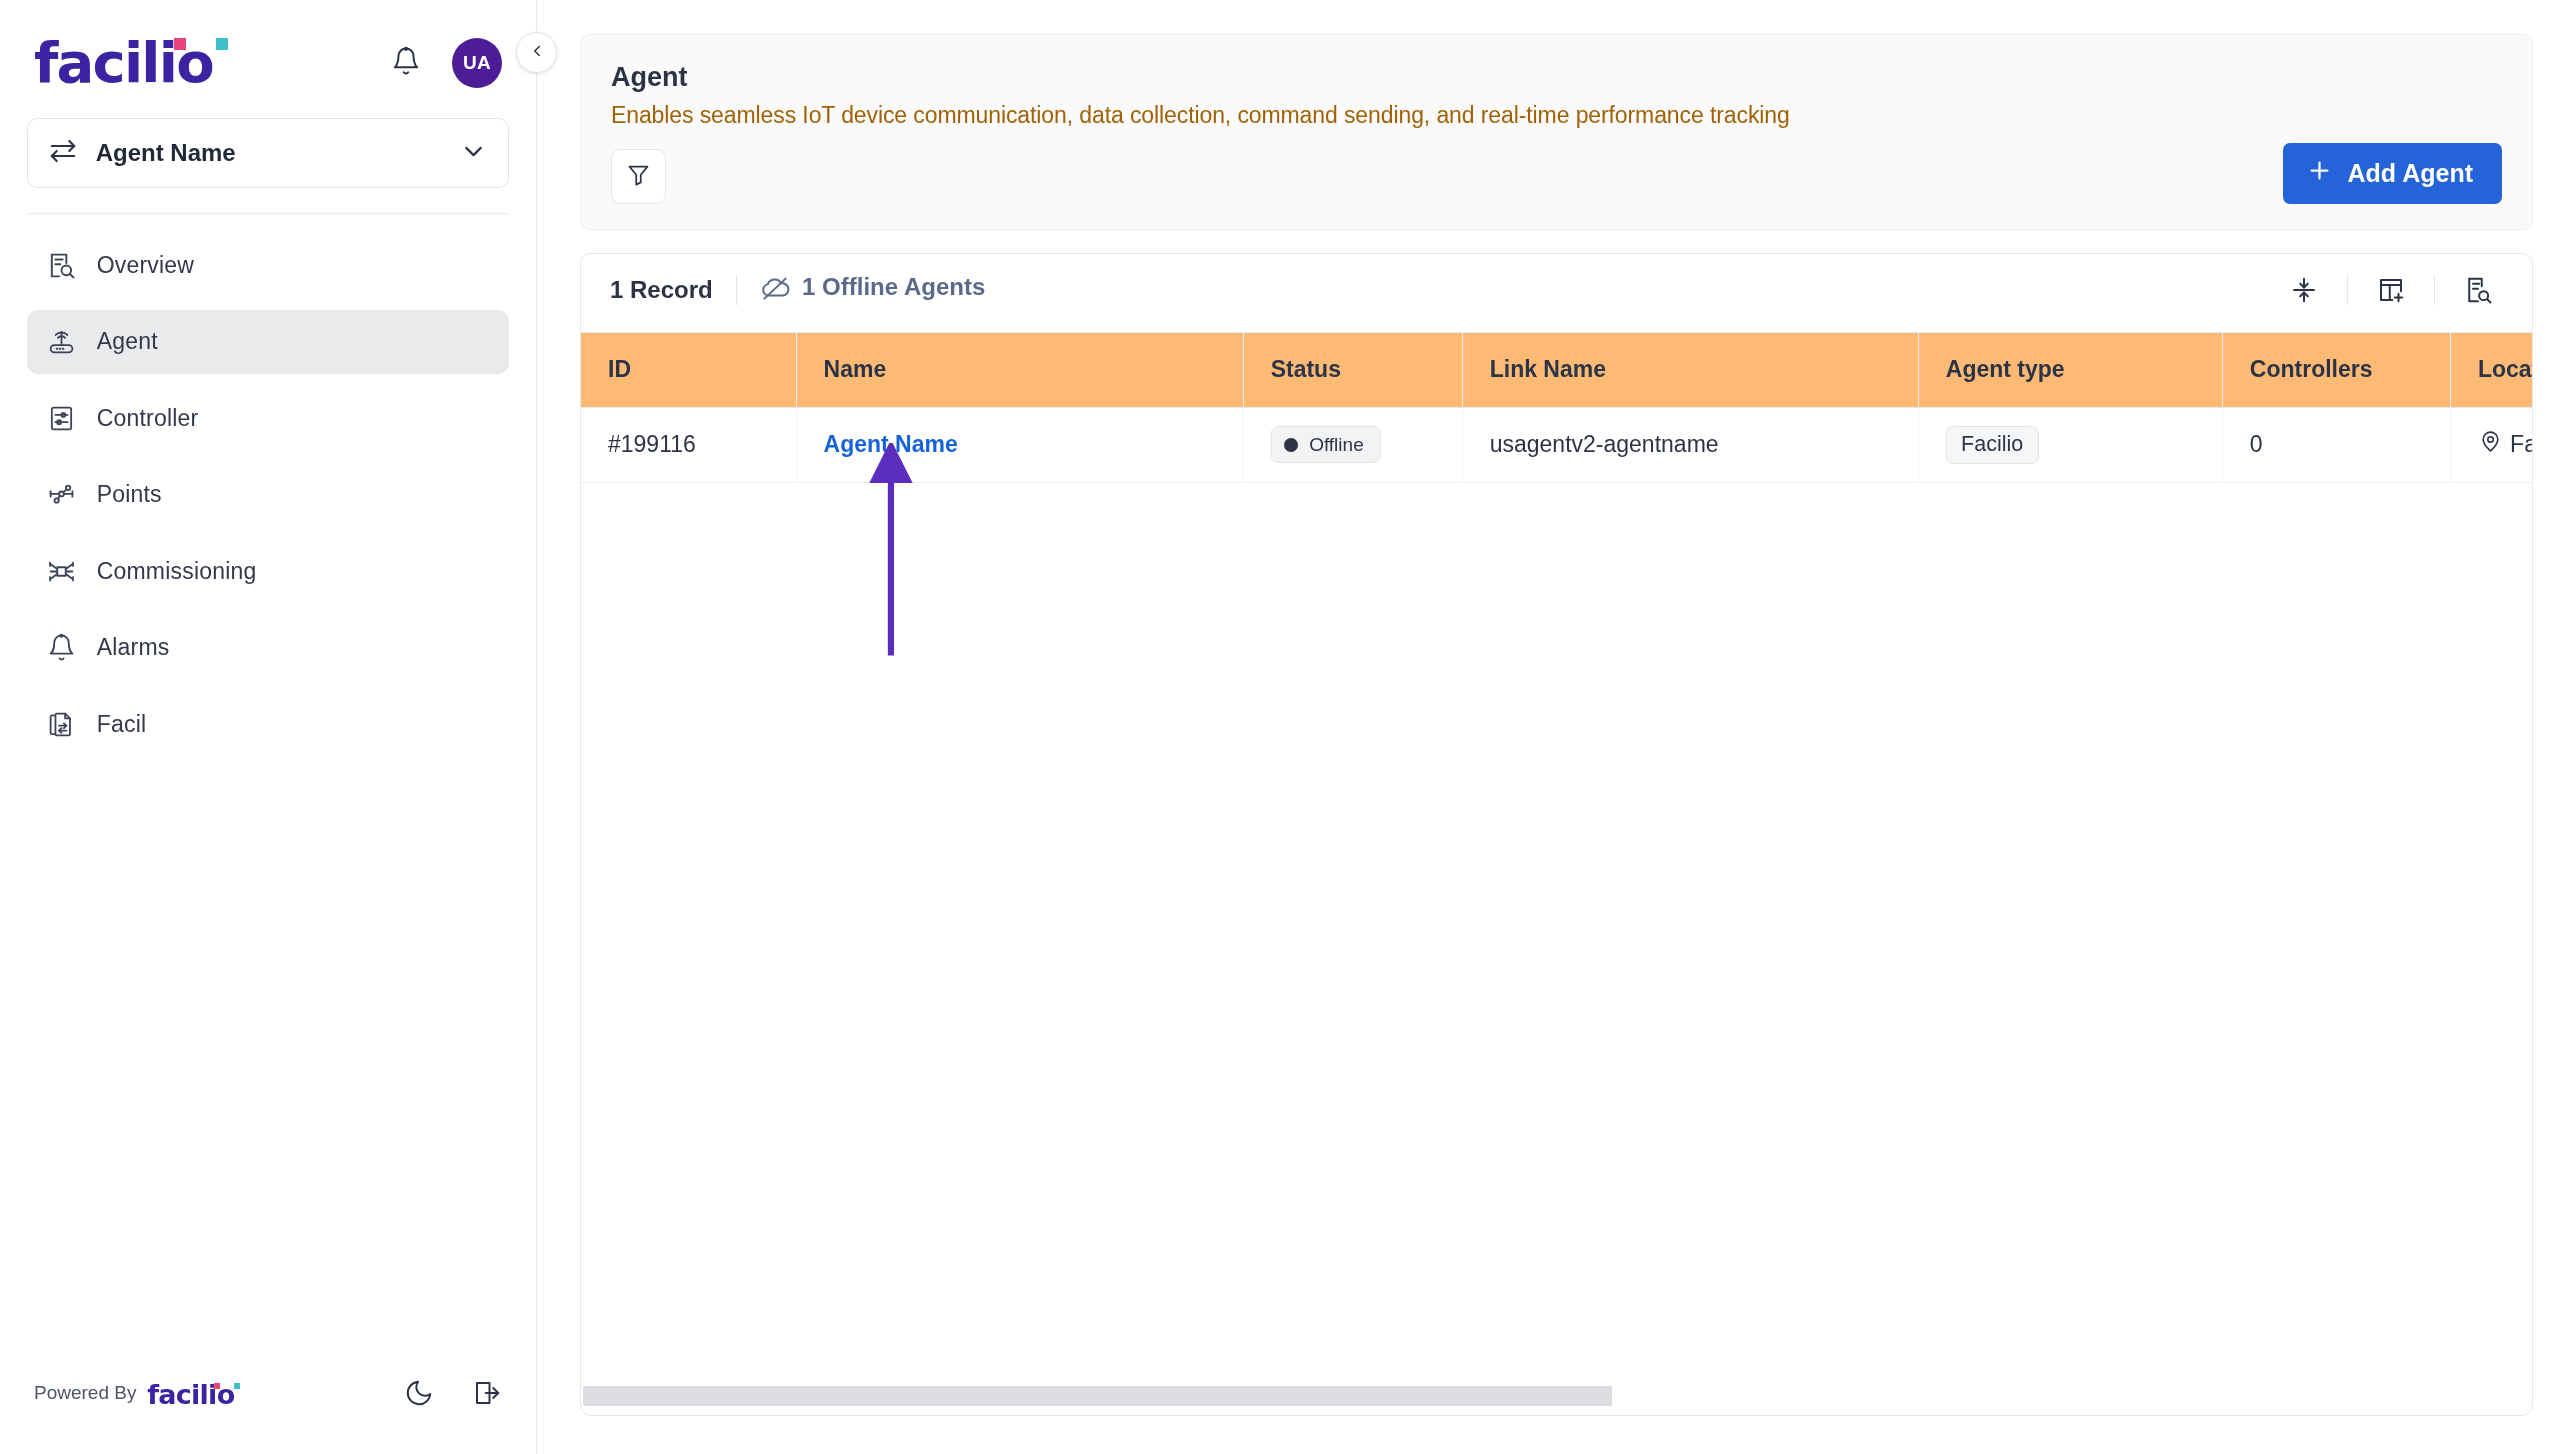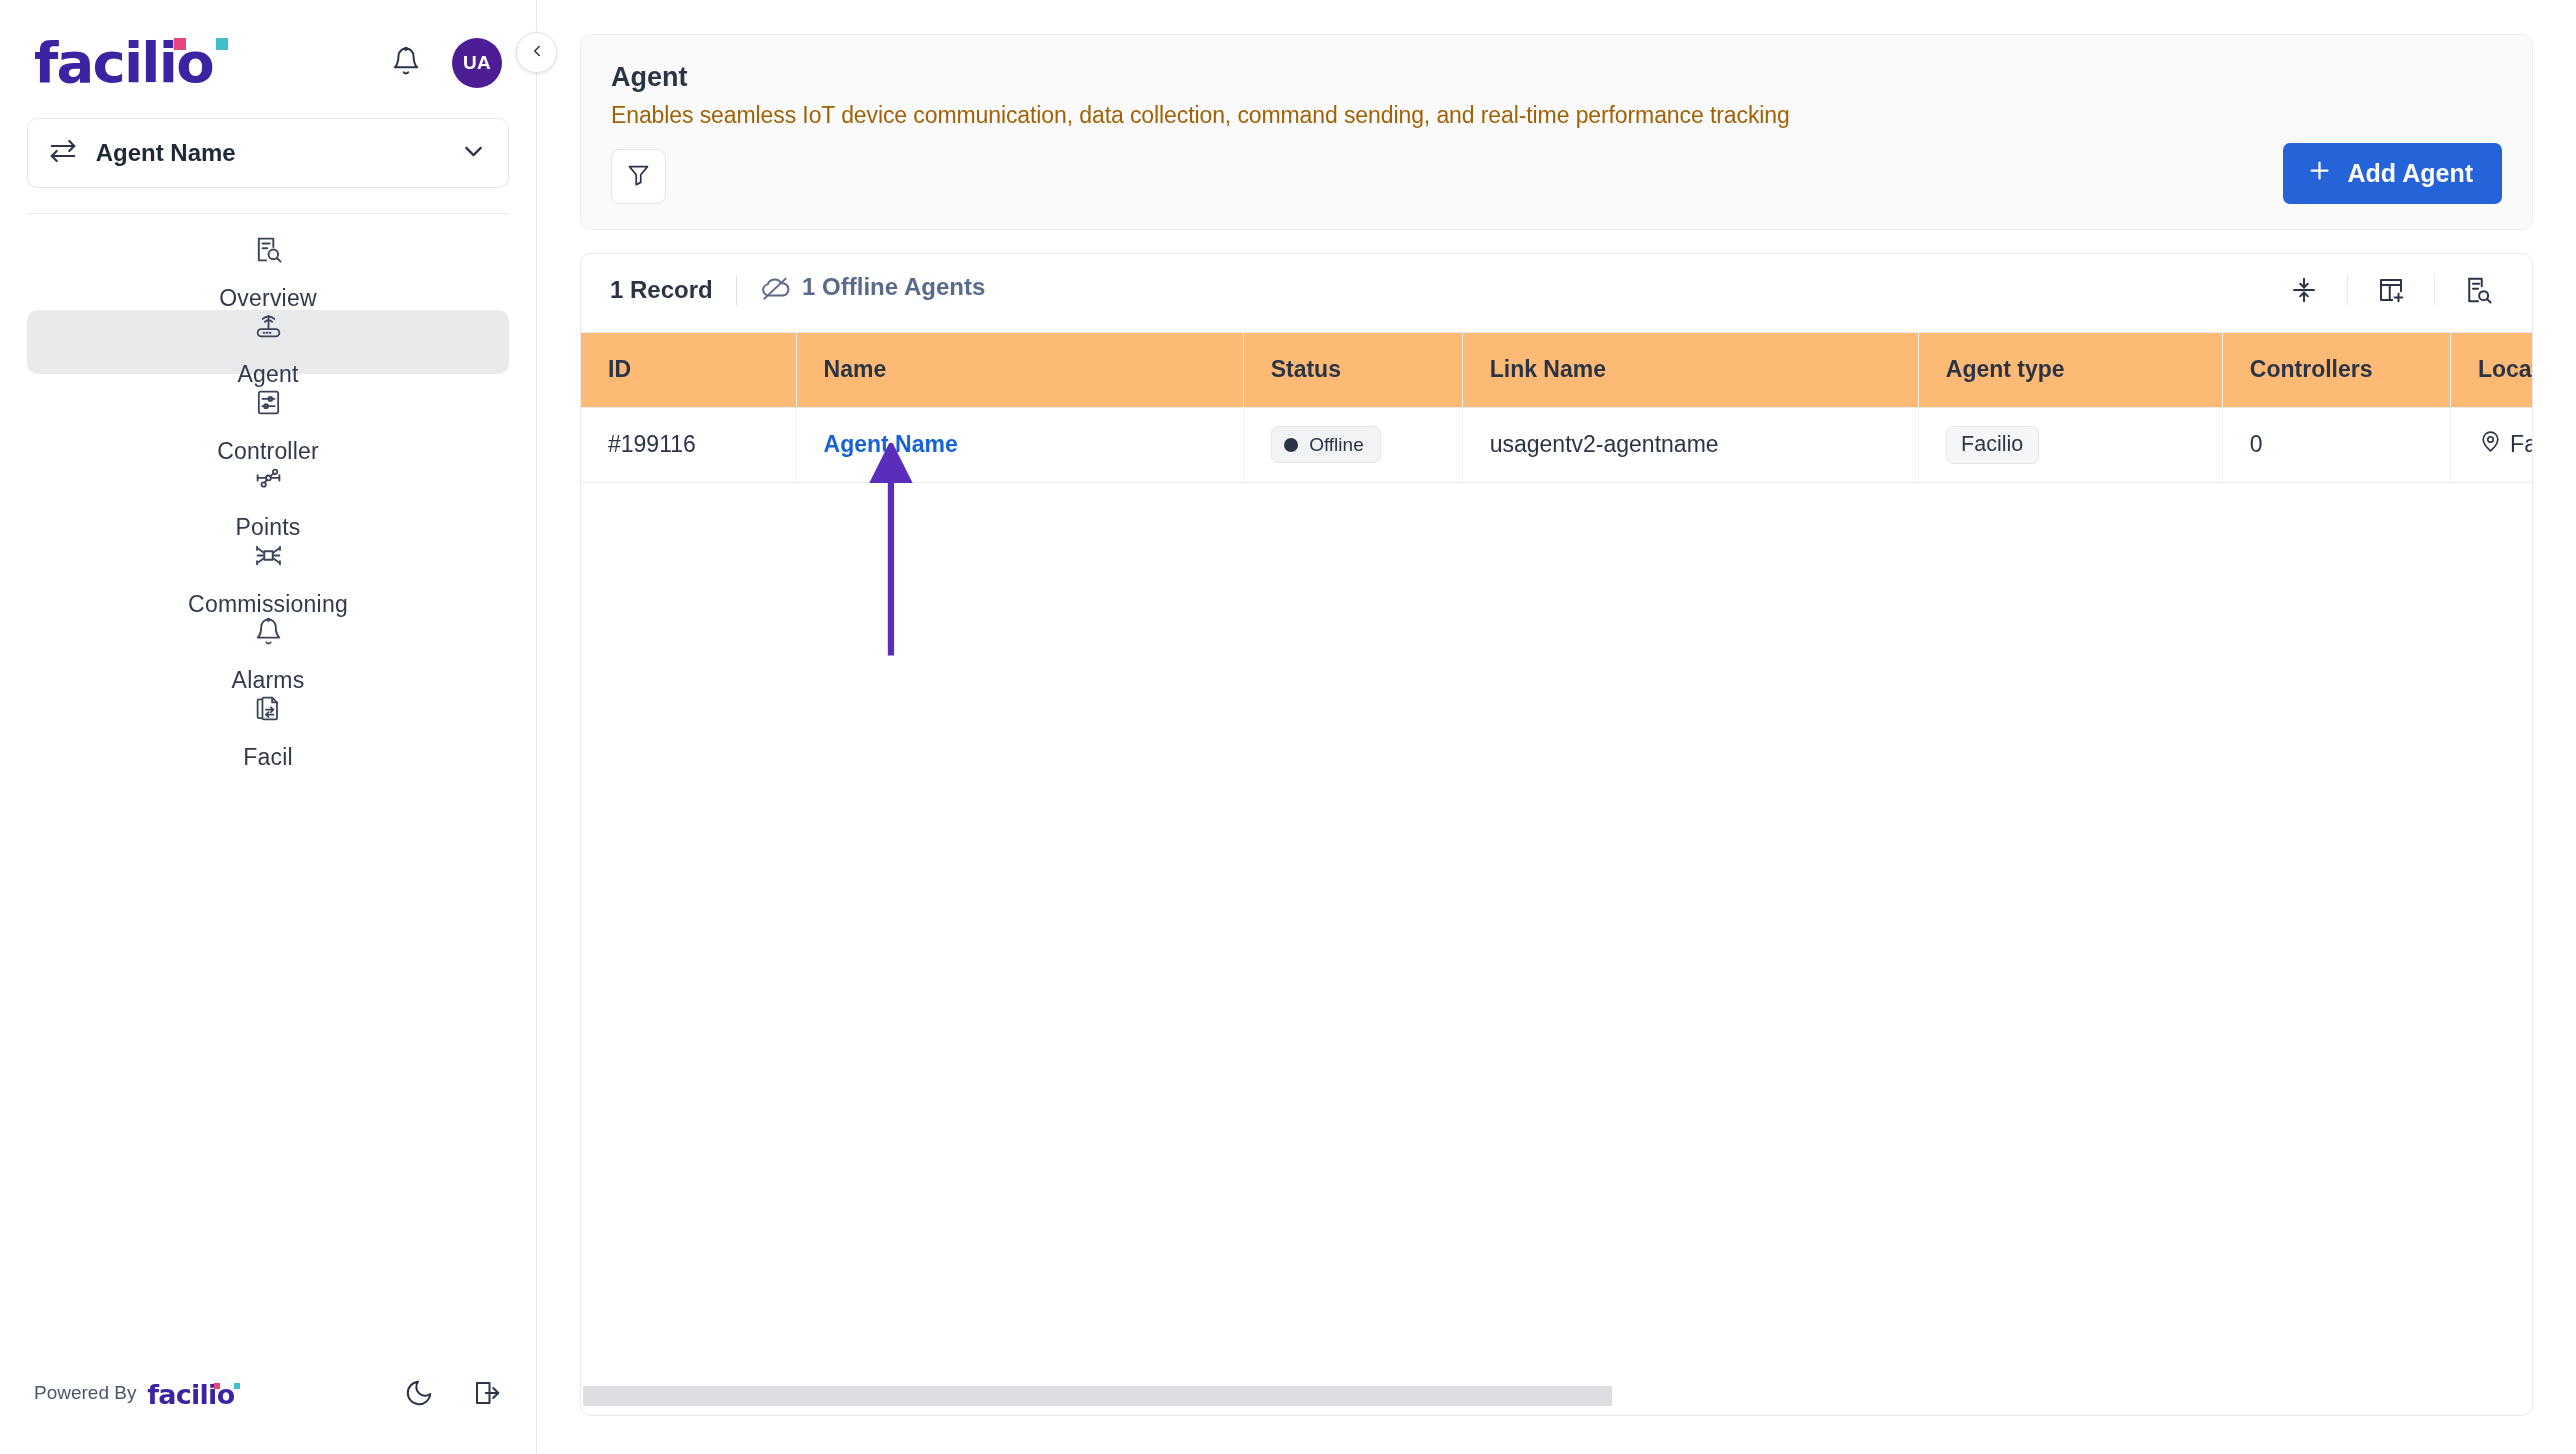--- a/index.html
+++ b/index.html
@@ -91,21 +91,20 @@
   .nav { margin-top: 19.7px; padding: 0 27px; }
   .nav-item {
     display: flex;
     align-items: center;
     gap: 19.7px;
     height: 64px;
     padding: 0 18px;
     border-radius: 10.7px;
     margin-bottom: 12.5px;
     cursor: pointer;
-    flex-direction: column;
   }
   .nav-item.active { background: #e9eaec; }
   .nav-label { font-size: 23px; color: #31394b; letter-spacing: 0.2px; }
   .nav-icon { width: 32px; height: 32px; display:flex; align-items:center; justify-content:center; flex:0 0 32px;}
 
   .sb-bottom {
     margin-top: auto;
     padding: 0 34px 43px 34px;
     display: flex;
     align-items: center;

